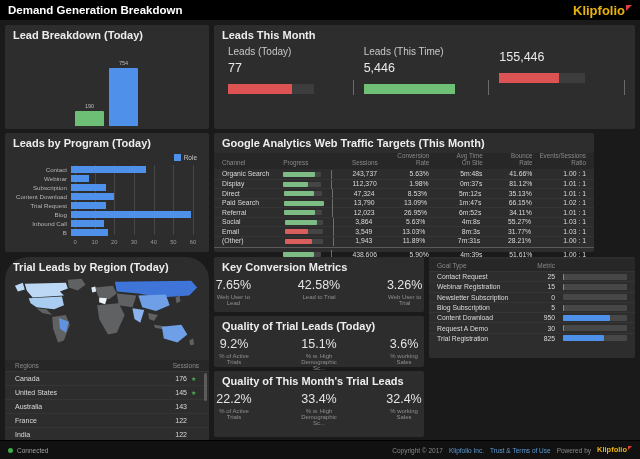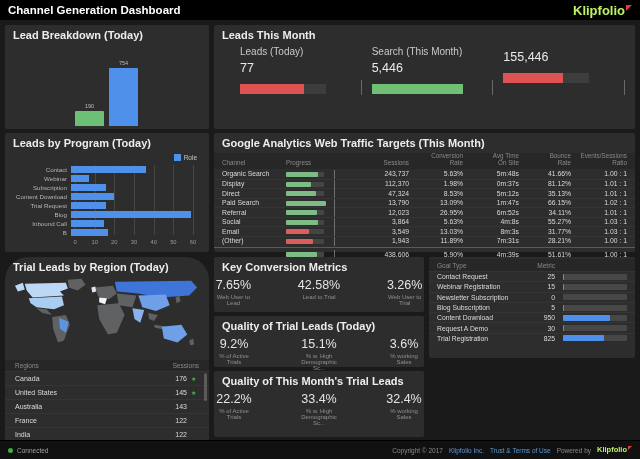--- a/index.html
+++ b/index.html
@@ -2,51 +2,51 @@
 <html><head>
 <meta charset="utf-8">
 <style>
   * { margin:0; padding:0; box-sizing:border-box; }
   html,body { width:640px; height:459px; background:#1a1a1a; font-family:"Liberation Sans", sans-serif; }
   .app { position:relative; width:640px; height:459px; background:#1a1a1a; overflow:hidden; }
 
   
   .topbar { position:absolute; left:0; top:0; width:640px; height:20px; background:#000; display:flex; align-items:center; justify-content:space-between; padding:0 8px; }
   .topbar .title { font-size:11.5px; font-weight:700; color:#fff; }
-  .klogo { position:relative; display:inline-block; font-weight:700; color:#bef264; font-size:13px; padding-right:7px; line-height:1; }
+  .klogo { position:relative; display:inline-block; font-weight:700; color:#eab308; font-size:13px; padding-right:7px; line-height:1; }
   .klogo::after { content:""; position:absolute; right:0; top:1px; width:0; height:0; border-top:6px solid #e23c3c; border-right:6px solid transparent; }
   .klogo.small { font-size:7.5px; padding-right:5px; }
   .klogo.small::after { border-top-width:4px; border-right-width:4px; top:0; }
 
   
   .panel { position:absolute; background:#2d2d2d; border-radius:2px; overflow:visible; }
   .panel h2 { font-size:11px; font-weight:700; color:#ededed; padding:4px 8px 2px; }
 
   #p-lead-breakdown { left:5px; top:25px; width:204px; height:104px; }
   #p-leads-month    { left:214px; top:25px; width:421px; height:104px; }
   #p-program        { left:5px; top:133px; width:204px; height:119px; }
-  #p-ga             { left:214px; top:133px; width:421px; height:119px; }
+  #p-ga             { left:214px; top:133px; width:380px; height:119px; }
   #p-region         { left:5px; top:257px; width:204px; height:204px;border-radius:23px; }
   #p-keyconv        { left:214px; top:257px; width:210px; height:55px; }
   #p-qtoday         { left:214px; top:316px; width:210px; height:51px; }
   #p-qmonth         { left:214px; top:371px; width:210px; height:66px; }
   #p-goals          { left:429px; top:257px; width:206px; height:101px; }
 
   
   .lb-top { display:flex; justify-content:space-between; padding:3px 10px 0; }
   .lb-stack.right { text-align:right; }
   .lb-cat { font-size:10.5px; color:#c9c9c9; }
   .lb-pct { font-size:13px; font-weight:700; margin-top:2px; }
   .pct-green { color:#4caf50; } .pct-blue { color:#3d9df3; }
   .lb-chart { position:absolute; left:70px; bottom:3px; display:flex; align-items:flex-end; gap:5px; }
   .lb-bar { width:29px; position:relative; border-radius:1px 1px 0 0; }
   .lb-val { position:absolute; top:-8px; left:0; width:100%; text-align:center; font-size:5.5px; color:#bdbdbd; }
 
   
-  .ltm-row { display:flex; padding:3px 0 0 26px;align-items:center; }
+  .ltm-row { display:flex; padding:3px 0 0 14px;align-items:center; }
   .ltm-col { flex:1; position:relative; height:64px; }
   .ltm-label { font-size:10px; color:#c9c9c9; }
   .ltm-value { font-size:12.5px; color:#e9e9e9; margin-top:4px; }
   .ltm-track { position:relative; width:86px; height:10px; background:#3d3d3d; margin-top:9px; }
   .ltm-fill { position:absolute; left:0; top:0; height:10px; }
   .ltm-tick { position:absolute; right:10px; top:34px; width:1px; height:15px; background:#6a6a6a; }
 
   
   .prog-wrap { position:relative; margin:14px 12px 0 8px; }
   .prog-legend { position:absolute; top:-11px; right:0; font-size:6.5px; color:#c6c6c6; display:flex; align-items:center; gap:3px; }
@@ -101,21 +101,21 @@
   .dot { width:5px; height:5px; border-radius:50%; background:#3fae4a; }
   .foot-right { display:flex; align-items:center; gap:6px; font-size:6.5px; color:#8a8a8a; }
   .flink { color:#5b9bd5; cursor:pointer; }
 </style>
 </head>
 <body>
 
 <div class="app">
 
   <div class="topbar">
-    <span class="title">Channel Generation Dashboard</span>
+    <span class="title">Demand Generation Breakdown</span>
     <span class="klogo">Klipfolio</span>
   </div>
 
   <div class="panel" id="p-lead-breakdown">
     <h2>Lead Breakdown (Today)</h2>
     <div class="lb-chart">
         <div class="lb-bar" style="height: 15px; background: rgb(108, 191, 116);">
           <div class="lb-val">190</div>
         </div>
         <div class="lb-bar" style="height: 58px; background: rgb(78, 144, 234);">
@@ -129,21 +129,21 @@
     <div class="ltm-row">
         <div class="ltm-col">
           <div class="ltm-label">Leads (Today)</div>
           <div class="ltm-value">77</div>
           <div class="ltm-track">
             <div class="ltm-fill" style="width: 64px; background: rgb(221, 83, 83);"></div>
           </div>
           <div class="ltm-tick"></div>
         </div>
         <div class="ltm-col">
-          <div class="ltm-label">Search (This Month)</div>
+          <div class="ltm-label">Leads (This Time)</div>
           <div class="ltm-value">5,446</div>
           <div class="ltm-track">
             <div class="ltm-fill" style="width: 91px; background: rgb(111, 191, 119);"></div>
           </div>
           <div class="ltm-tick"></div>
         </div>
         <div class="ltm-col">
           <div class="ltm-value">155,446</div>
           <div class="ltm-track">
             <div class="ltm-fill" style="width: 60px; background: rgb(221, 83, 83);"></div>

